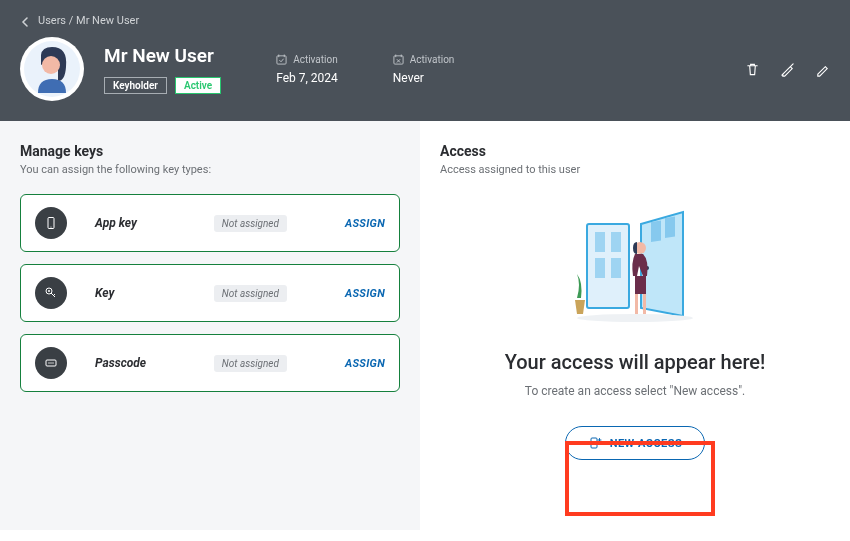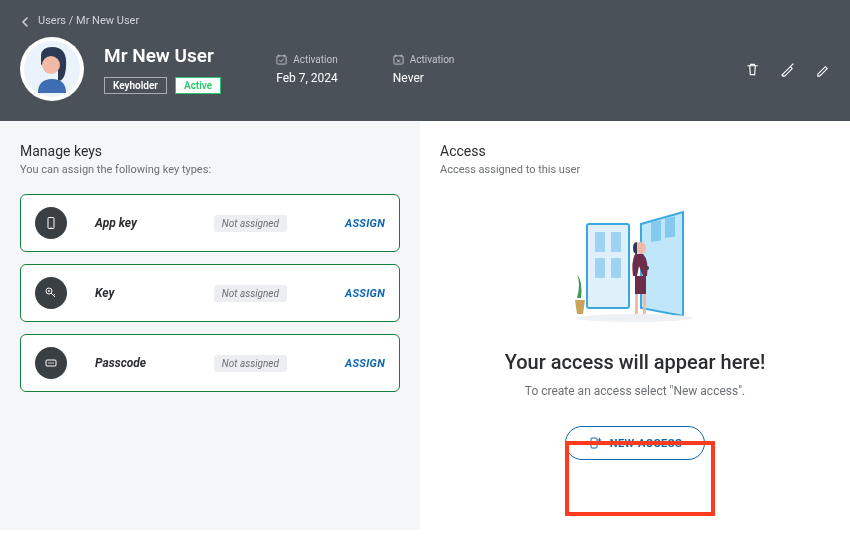--- a/index.html
+++ b/index.html
@@ -69,21 +69,21 @@
   .left-pane {
     width: 420px;
     background:#f5f6f8;
     padding: 22px 20px;
   }
   .right-pane {
     flex:1;
     padding: 22px 20px;
     position:relative;
   }
-  .pane-title { font-size:14px; font-weight:400; color:#2b2d31; margin-bottom:4px;}
+  .pane-title { font-size:14px; font-weight:700; color:#2b2d31; margin-bottom:4px;}
   .pane-sub { font-size:11px; color:#6c7075; margin-bottom:18px; }
 
   .key-card {
     background:#fff;
     border:1px solid #15803d;
     border-radius:6px;
     padding:12px 14px;
     display:flex; align-items:center; gap:28px;
     margin-bottom:12px;
     font-style:italic;

